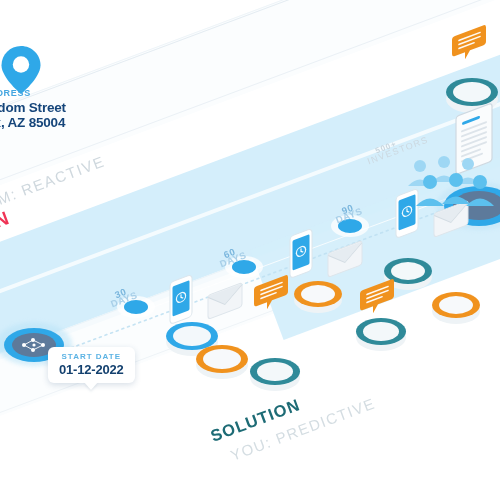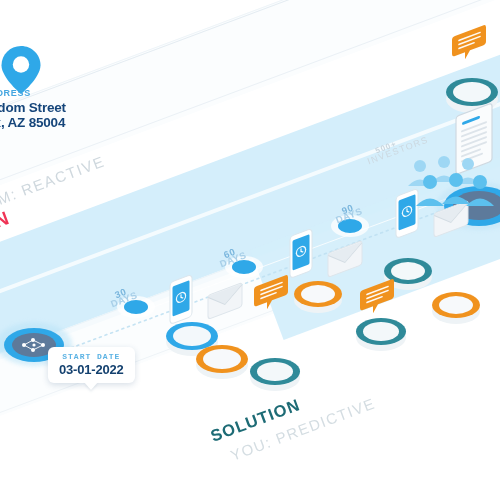--- a/index.html
+++ b/index.html
@@ -86,21 +86,21 @@
     padding:5px 11px 6px 11px;
     box-shadow:0 2px 6px rgba(40,80,120,.18);
     text-align:center;
   }
   .callout:after{
     content:"";position:absolute;left:50%;bottom:-7px;margin-left:-7px;
     width:0;height:0;border-left:7px solid transparent;border-right:7px solid transparent;
     border-top:8px solid #fff;
     filter:drop-shadow(0 2px 1px rgba(40,80,120,.10));
   }
-  .callout-kicker{font-size:8px;font-weight:700;color:#5cb3e4;letter-spacing:1px;font-family:Liberation Mono, monospace;}
+  .callout-kicker{font-size:8px;font-weight:700;color:#5cb3e4;letter-spacing:1px;}
   .callout-value{font-size:13px;font-weight:800;color:#14416f;letter-spacing:-.2px;margin-top:1px;}
 
   
   .pin-wrap{position:absolute;left:-2px;top:44px;}
 </style>
 </head>
 <body>
 
 <div id="stage">
 
@@ -364,16 +364,16 @@
   <div class="lbl pain-txt" style="left:-14px;top:214px;">IN</div>
 
   <div class="lbl solution-txt" style="left:208px;top:428px;">SOLUTION</div>
   <div class="lbl predictive-txt" style="left:228px;top:448px;">YOU: PREDICTIVE</div>
 
   <div class="lbl invest-top" style="left:374px;top:147px;">500+</div>
   <div class="lbl invest-bot" style="left:366px;top:157px;">INVESTORS</div>
 
   <div class="callout">
     <div class="callout-kicker">START DATE</div>
-    <div class="callout-value">03-01-2022</div>
+    <div class="callout-value">01-12-2022</div>
   </div>
 
 </div>
 
 </body></html>

